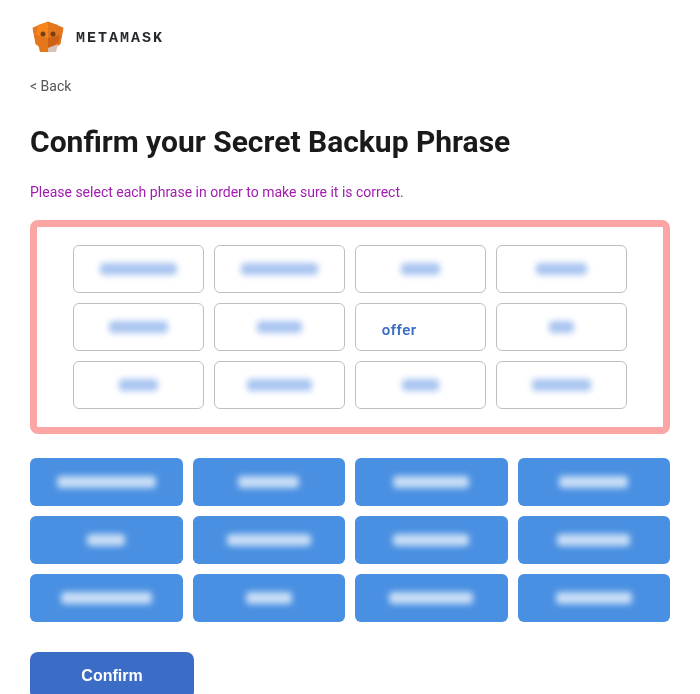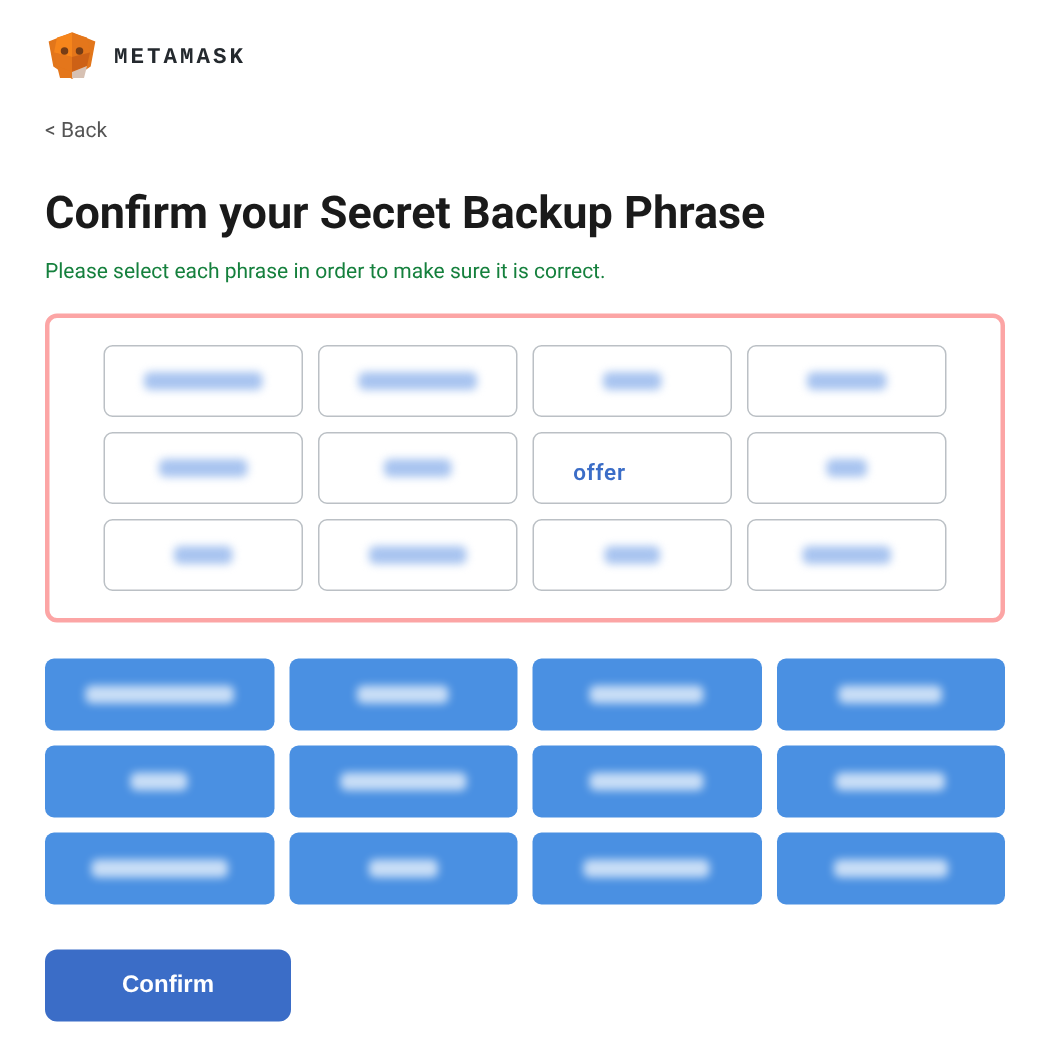--- a/index.html
+++ b/index.html
@@ -32,30 +32,30 @@
       font-size: 14px;
       color: #555;
       cursor: pointer;
       margin-bottom: 30px;
       display: inline-block;
     }
     .page-title {
       font-size: 30px;
       font-weight: 700;
       color: #1a1a1a;
-      margin-bottom: 12px;
+      margin-bottom: 24px;
       line-height: 1.2;
     }
     .subtitle {
       font-size: 14px;
-      color: #15803d;
+      color: #a21caf;
       margin-bottom: 20px;
     }
     .drop-zone {
-      border: 3px solid #fca5a5;
+      border: 7px solid #fca5a5;
       border-radius: 8px;
       padding: 18px 36px;
       margin-bottom: 24px;
       min-height: 160px;
       display: grid;
       grid-template-columns: repeat(4, 1fr);
       gap: 10px;
     }
     .drop-slot {
       border: 1px solid #bbc0c5;

